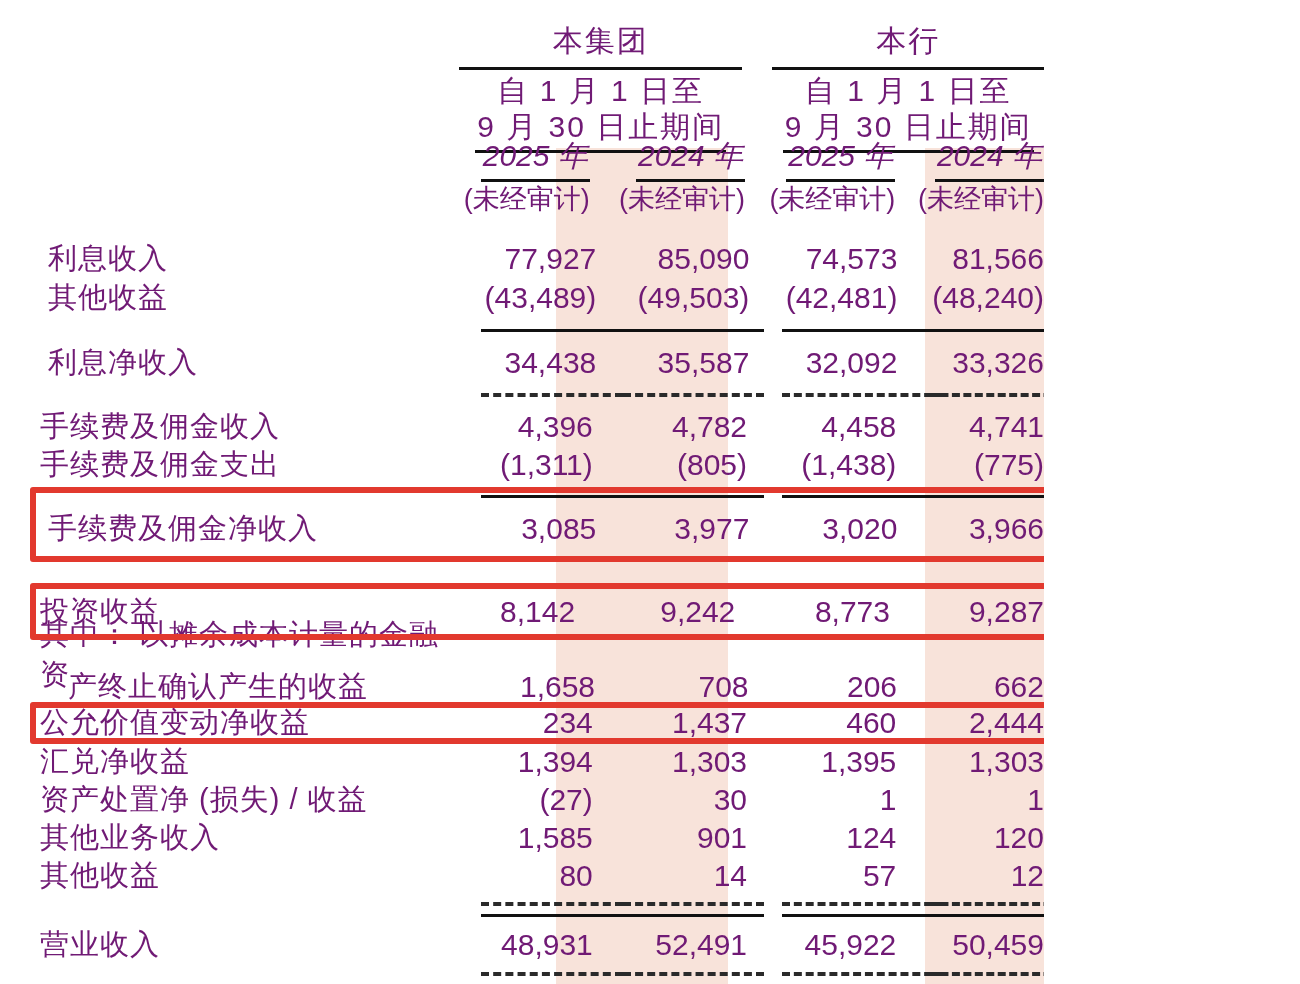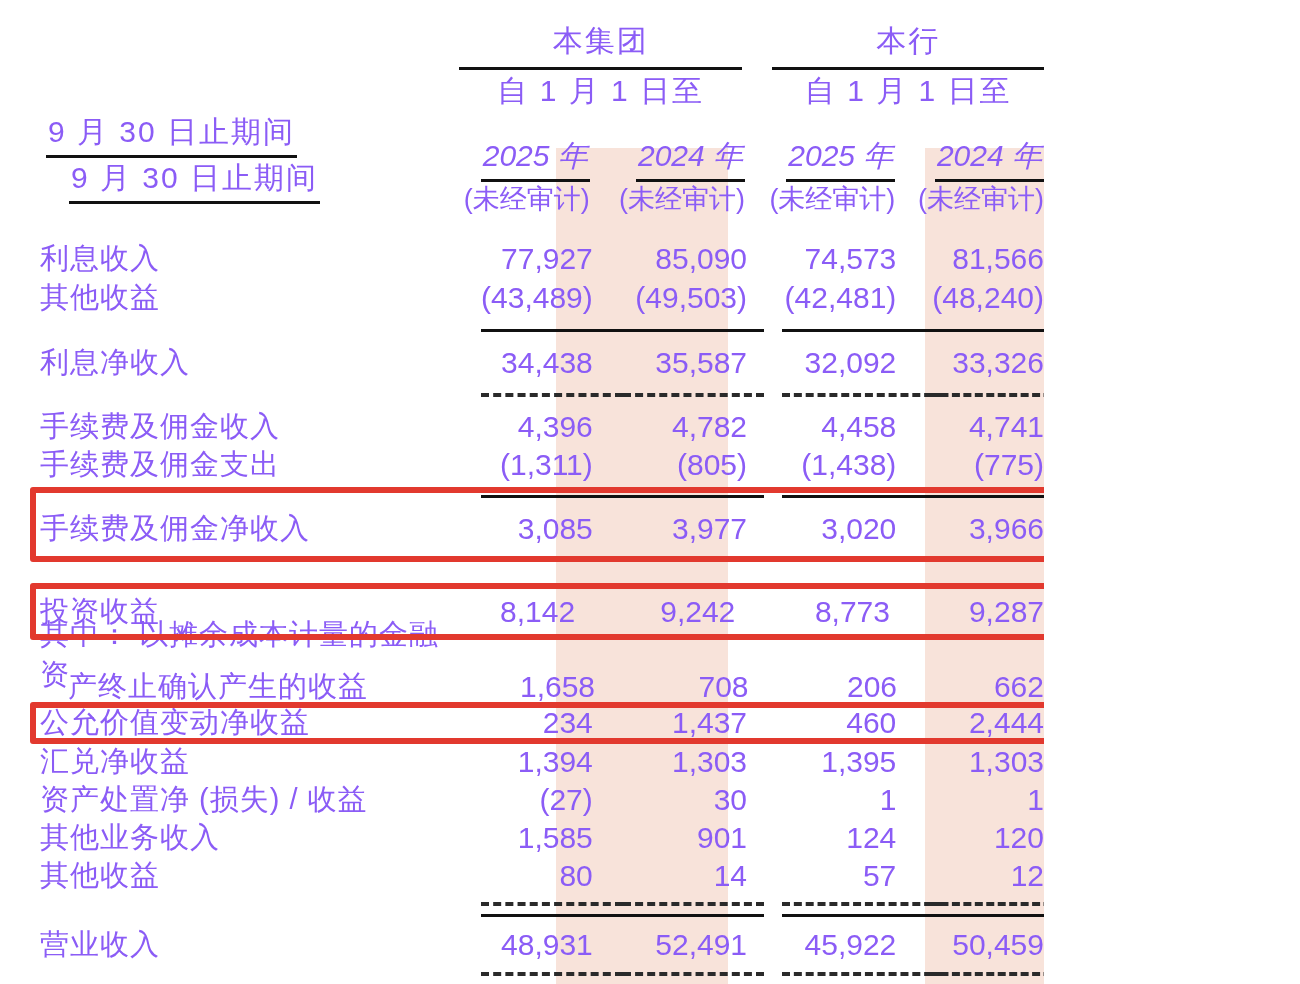--- a/index.html
+++ b/index.html
@@ -1,18 +1,18 @@
 <!DOCTYPE html>
 <html><head>
 <meta charset="utf-8">
 <style>
   html,body { margin:0; padding:0; background:#ffffff; }
   .page {
     position:relative; width:1044px; height:984px; overflow:hidden;
-    background:#ffffff; color:#8b5cf6;
+    background:#ffffff; color:#701a75;
     font-family:"Liberation Sans", sans-serif;
   }
   
   .band { position:absolute; top:148px; height:836px; background:#f8e3da; z-index:0; }
   .band1 { left:556px; width:172px; }
   .band2 { left:925px; width:170px; }
 
   
   .redbox { position:absolute; border:6px solid #e2392e; border-radius:3px;
             box-sizing:border-box; z-index:5; pointer-events:none; background:transparent; }
@@ -32,30 +32,30 @@
   .c4 { width:163px; padding-right:0; }
 
   
   .hr1 { height:50px; align-items:flex-end; }
   .hsp { width:556px; }
   .g1 { width:343px; }
   .g2 { width:329px; margin-left:30px; }
   .gcell { text-align:center; font-size:30px; letter-spacing:2px; }
   .hr1 .gcell { border-bottom:3px solid #111; padding-bottom:5px; }
   .hr2 { height:42px; }
-  .hr3 { height:36px; align-items:flex-start;flex-direction:column; }
+  .hr3 { height:36px; align-items:center; }
   .u  { display:inline-block; border-bottom:3px solid #111; padding:0 2px 2px 2px; }
   .hr4 { height:34px; align-items:flex-end; }
   .hr4 .n { font-size:30px;font-style:italic; }
   .hr5 { height:34px; }
   .hr5 .n { font-size:27px; }
   .sp23 { height:23px; }
 
   
-  .h39 { height:39px; } .h38 { height:38px; } .h56 { height:56px;gap:14px; }
+  .h39 { height:39px;padding-left:8px; } .h38 { height:38px; } .h56 { height:56px;gap:14px; }
   .h30 { height:30px; } .h33 { height:33px; } .h40 { height:40px; } .h42 { height:42px; }
   .sp36 { height:36px; }
 
   
   .sep { }
   .s26 { height:26px; } .s25 { height:25px; } .s29 { height:29px; }
   .s18 { height:18px; align-items:flex-start; padding-top:6px; box-sizing:border-box; }
   .sep .n { padding-right:0; }
   .lw { width:100%; }
   .c1 .lw { margin-left:16px; }

